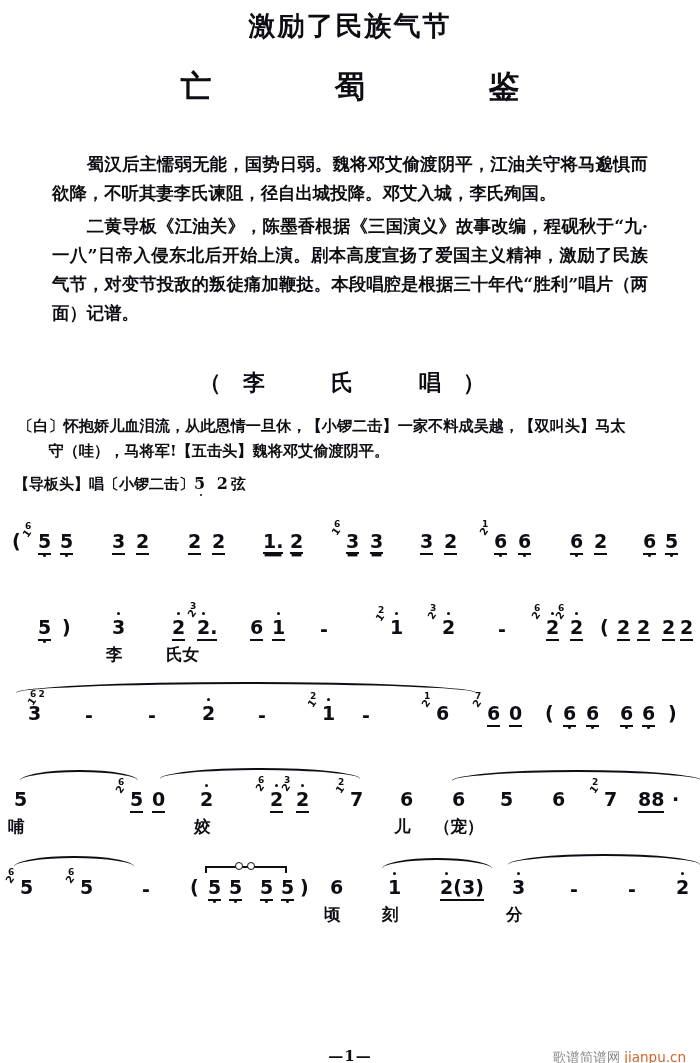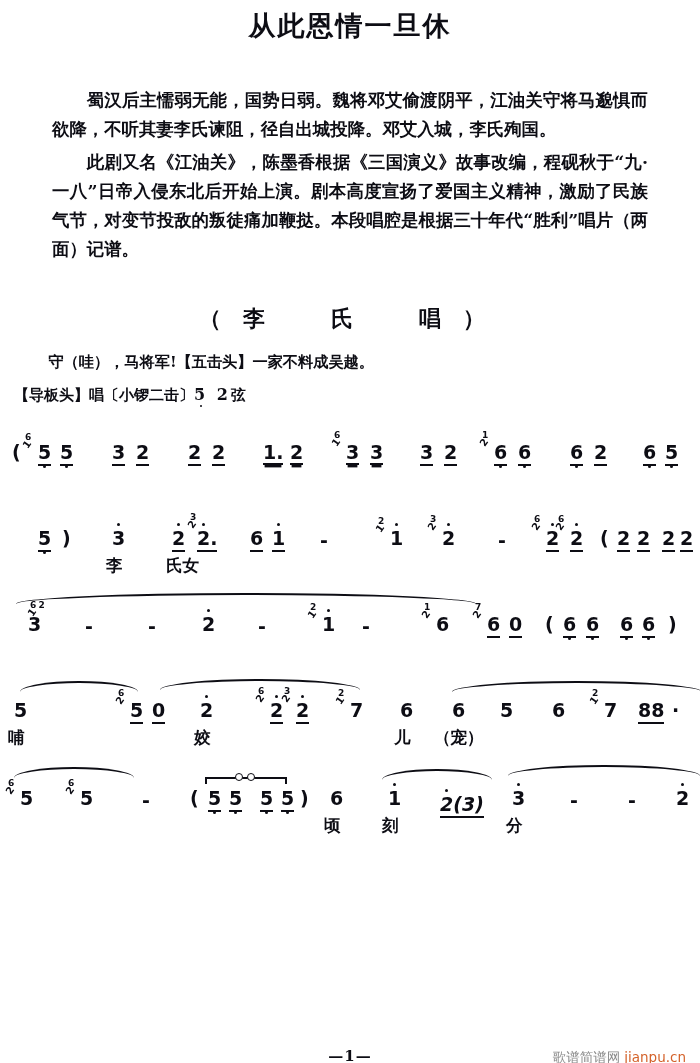--- a/index.html
+++ b/index.html
@@ -155,31 +155,33 @@
     font-family:"DejaVu Sans","Liberation Sans",sans-serif;
   }
   .watermark .cn{color:#8a8a8a;}
   .watermark .en{color:#d4622a;margin-left:4px;}
 </style>
 </head>
 <body>
 
 <div class="page">
 
-  <div class="main-title">从此恩情一旦休</div>
+  <div class="main-title">激励了民族气节</div>
+  <div class="sub-title">亡　蜀　鉴</div>
 
   <div class="prose">
     <p>蜀汉后主懦弱无能，国势日弱。魏将邓艾偷渡阴平，江油关守将马邈惧而欲降，不听其妻李氏谏阻，径自出城投降。邓艾入城，李氏殉国。</p>
-    <p>此剧又名《江油关》，陈墨香根据《三国演义》故事改编，程砚秋于“九·一八”日帝入侵东北后开始上演。剧本高度宣扬了爱国主义精神，激励了民族气节，对变节投敌的叛徒痛加鞭挞。本段唱腔是根据三十年代“胜利”唱片（两面）记谱。</p>
+    <p>二黄导板《江油关》，陈墨香根据《三国演义》故事改编，程砚秋于“九·一八”日帝入侵东北后开始上演。剧本高度宣扬了爱国主义精神，激励了民族气节，对变节投敌的叛徒痛加鞭挞。本段唱腔是根据三十年代“胜利”唱片（两面）记谱。</p>
   </div>
 
   <div class="singer">（李　氏　唱）</div>
 
   <div class="spoken">
-    <span class="l2">守（哇），马将军!【五击头】一家不料成吴越。</span>
+    <span>〔白〕怀抱娇儿血泪流，从此恩情一旦休，【小锣二击】一家不料成吴越，【双叫头】马太</span>
+    <span class="l2">守（哇），马将军!【五击头】魏将邓艾偷渡阴平。</span>
   </div>
 
   <div class="mode-line">
     <span>【导板头】唱〔小锣二击〕</span><span class="num"><span class="dotlow">5</span>&nbsp;<span>2</span></span><span>弦</span>
   </div>
 
   <div class="stave" style="margin-top:12px;">
     <span class="cell note" style="left:12px;top:26px;">(</span>
 
     <span class="grace" style="left:25px;top:16px;">6<br><span class="gslash">1</span></span>
@@ -351,21 +353,21 @@
     <span class="cell note beam1" style="left:208px;top:30px;"><span class="oct-lo">5</span></span>
     <span class="cell note beam1" style="left:229px;top:30px;"><span class="oct-lo">5</span></span>
     <span class="cell note beam1" style="left:260px;top:30px;"><span class="oct-lo">5</span></span>
     <span class="cell note beam1" style="left:281px;top:30px;"><span class="oct-lo">5</span></span>
     <span class="cell note" style="left:300px;top:30px;">)</span>
 
     <span class="cell note" style="left:330px;top:30px;">6</span>
 
     <span class="cell note" style="left:388px;top:30px;"><span class="oct-hi">1</span></span>
 
-    <span class="cell note beam1" style="left:440px;top:36px;font-style:italic;"><span class="oct-hi">2</span>(3)</span>
+    <span class="cell note beam1" style="left:440px;top:30px;"><span class="oct-hi">2</span>(3)</span>
 
     <span class="cell note" style="left:512px;top:30px;"><span class="oct-hi">3</span></span>
 
     <span class="cell dash" style="left:570px;top:30px;">-</span>
     <span class="cell dash" style="left:628px;top:30px;">-</span>
 
     <span class="cell note" style="left:676px;top:30px;"><span class="oct-hi">2</span></span>
 
     <span class="lyric" style="left:324px;top:56px;">顷</span>
     <span class="lyric" style="left:382px;top:56px;">刻</span>

